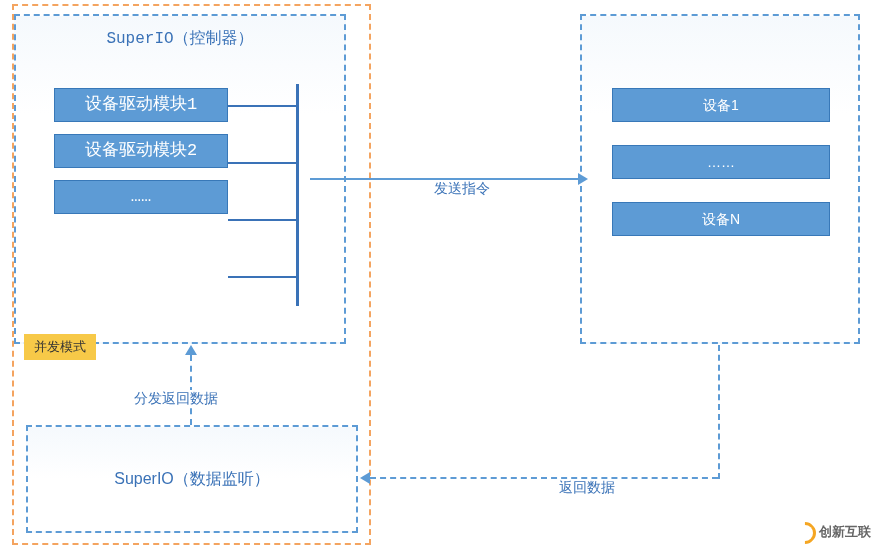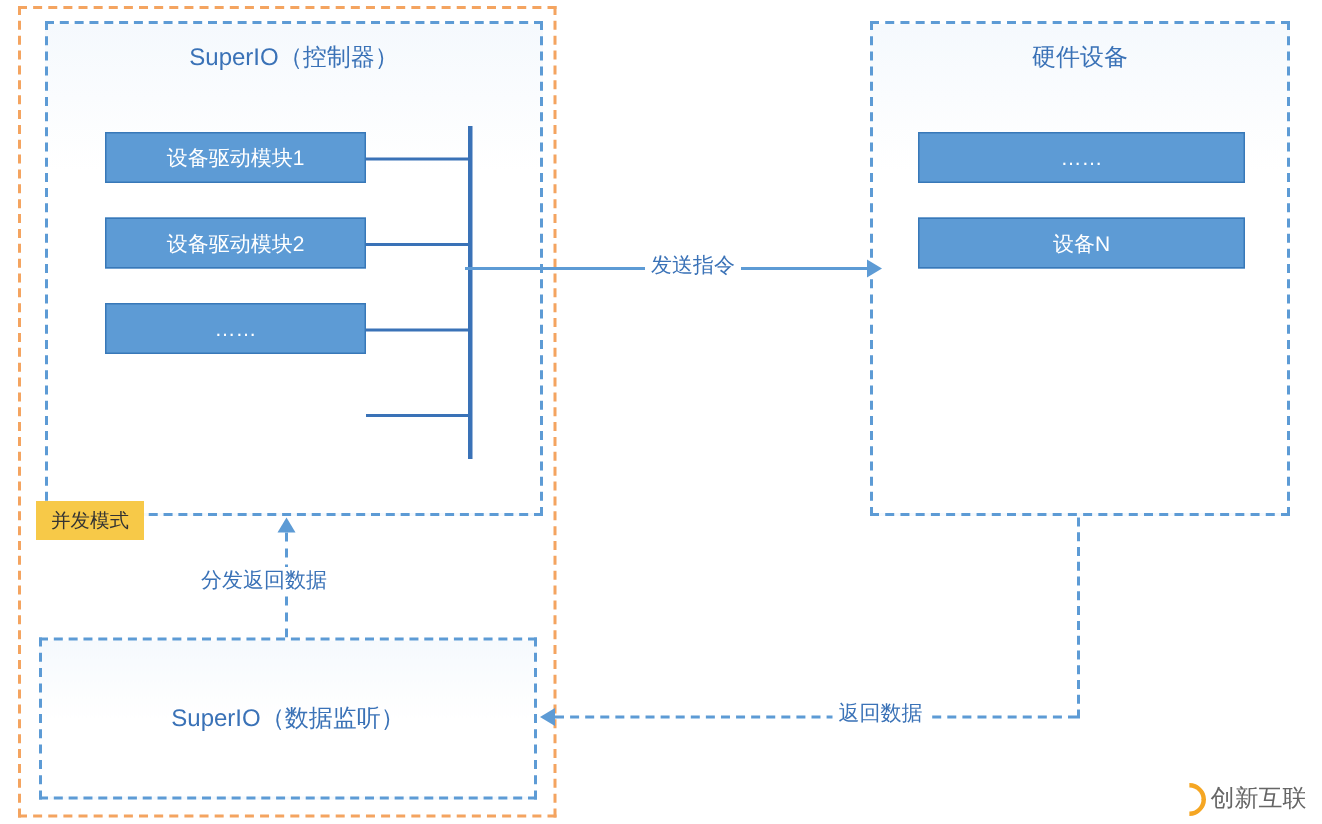--- a/index.html
+++ b/index.html
@@ -13,48 +13,49 @@
   .outer-orange {
     position: absolute;
     left: 12px;
     top: 4px;
     width: 359px;
     height: 541px;
     border: 2px dashed #F4A460;
   }
   .controller-box {
     position: absolute;
-    left: 30px;
+    left: 14px;
     top: 14px;
     width: 332px;
     height: 330px;
     border: 2px dashed #5D9BD5;
     background: linear-gradient(to bottom, #f5f9fd 0%, #ffffff 30%);
+    font-family: Liberation Mono, monospace;
   }
   .box-title {
     text-align: center;
     color: #3A72B7;
     font-size: 16px;
     padding: 12px 0 8px 0;
   }
   .driver-list {
     position: absolute;
     left: 38px;
     top: 72px;
     width: 174px;
   }
   .driver-item {
     background: #5D9BD5;
     border: 1px solid #3878B8;
     color: #fff;
     text-align: center;
-    font-size: 14px;
+    font-size: 17px;
     height: 34px;
     line-height: 32px;
-    margin-bottom: 23px;
+    margin-bottom: 12px;
   }
   .bus-line {
     position: absolute;
     left: 280px;
     top: 68px;
     width: 0;
     height: 222px;
     border-left: 3px solid #3A72B7;
   }
   .bus-connector {
@@ -115,22 +116,22 @@
     font-size: 16px;
   }
   .watermark {
     position: absolute;
     right: 10px;
     bottom: 6px;
     display: flex;
     align-items: center;
     gap: 4px;
     color: #666;
-    font-size: 16px;
-    font-weight: 400;
+    font-size: 13px;
+    font-weight: 700;
   }
   .wm-icon {
     width: 22px;
     height: 22px;
     position: relative;
   }
   .wm-icon::before {
     content: "";
     position: absolute;
     width: 16px;
@@ -151,20 +152,21 @@
     position: absolute;
     width: 0; height: 0;
     border-style: solid;
   }
   .label {
     position: absolute;
     color: #3A72B7;
     font-size: 14px;
     background: #fff;
     padding: 0 4px;
+    margin-top: 12px;
   }
   .v-line {
     position: absolute;
     border-left: 2px dashed #5D9BD5;
   }
 </style>
 </head>
 <body>
 
 <div class="outer-orange"></div>
@@ -179,22 +181,22 @@
   <div class="bus-line"></div>
   <div class="bus-connector" style="top:89px"></div>
   <div class="bus-connector" style="top:146px"></div>
   <div class="bus-connector" style="top:203px"></div>
   <div class="bus-connector" style="top:260px"></div>
 </div>
 
 <div class="mode-badge">并发模式</div>
 
 <div class="hardware-box">
-  <div class="box-title">硬件设备</div>
   <div class="device-list">
+    <div class="device-item">设备1</div>
     <div class="device-item">……</div>
     <div class="device-item">设备N</div>
   </div>
 </div>
 
 <div class="arrow-line" style="left:310px; top:178px; width:268px;"></div>
 <div class="arrow-head" style="left:578px; top:173px; border-width:6px 0 6px 10px; border-color:transparent transparent transparent #5D9BD5;"></div>
 <div class="label" style="left:430px; top:168px;">发送指令</div>
 
 <div class="arrow-line dashed" style="left:370px; top:477px; width:348px;"></div>

